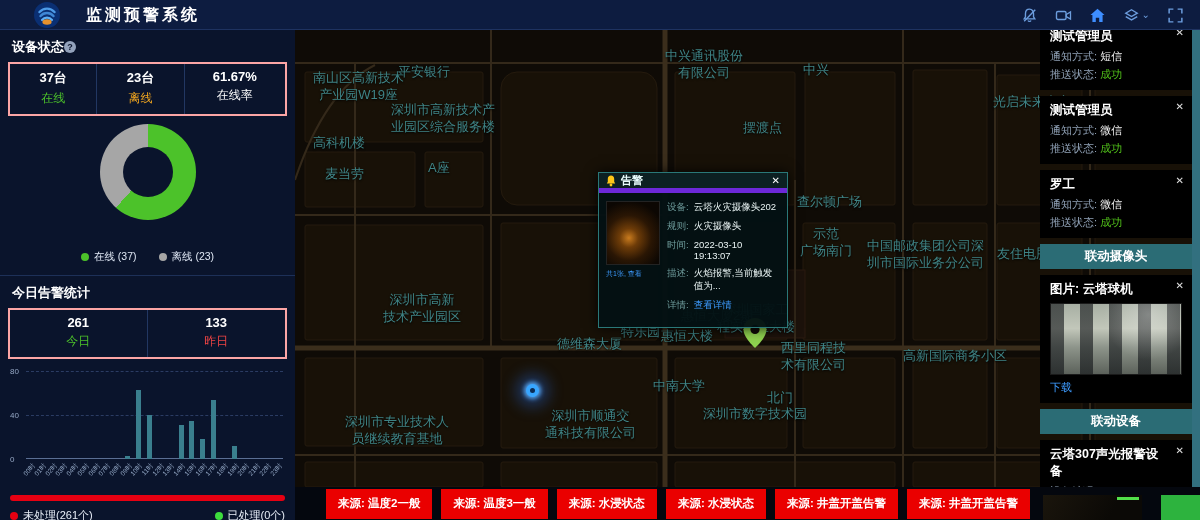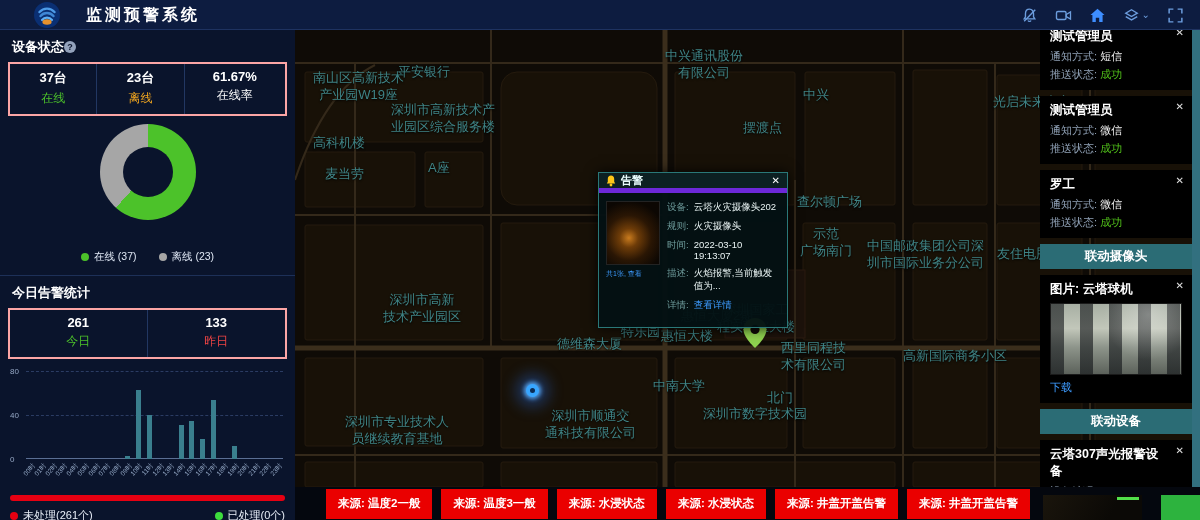--- a/index.html
+++ b/index.html
@@ -181,21 +181,21 @@
       <div class="maplabel" style="left: 18px; top: 40px;">南山区高新技术
 产业园W19座</div>
       <div class="maplabel" style="left: 103px; top: 34px; text-align: center;">平安银行</div>
       <div class="maplabel" style="left: 96px; top: 72px;">深圳市高新技术产
 业园区综合服务楼</div>
       <div class="maplabel" style="left: 18px; top: 105px;">高科机楼</div>
       <div class="maplabel" style="left: 133px; top: 130px;">A座</div>
       <div class="maplabel" style="left: 30px; top: 136px;">麦当劳</div>
       <div class="maplabel" style="left: 370px; top: 18px;">中兴通讯股份
 有限公司</div>
-      <div class="maplabel" style="left: 508px; top: 32px; margin-top: 25px;">中兴</div>
+      <div class="maplabel" style="left: 508px; top: 32px;">中兴</div>
       <div class="maplabel" style="left: 448px; top: 90px;">摆渡点</div>
       <div class="maplabel" style="left: 698px; top: 64px;">光启未来中心</div>
       <div class="maplabel" style="left: 502px; top: 164px;">查尔顿广场</div>
       <div class="maplabel" style="left: 505px; top: 196px;">示范
 广场南门</div>
       <div class="maplabel" style="left: 572px; top: 208px;">中国邮政集团公司深
 圳市国际业务分公司</div>
       <div class="maplabel" style="left: 702px; top: 216px;">友住电脑维修</div>
       <div class="maplabel" style="left: 88px; top: 262px;">深圳市高新
 技术产业园区</div>

